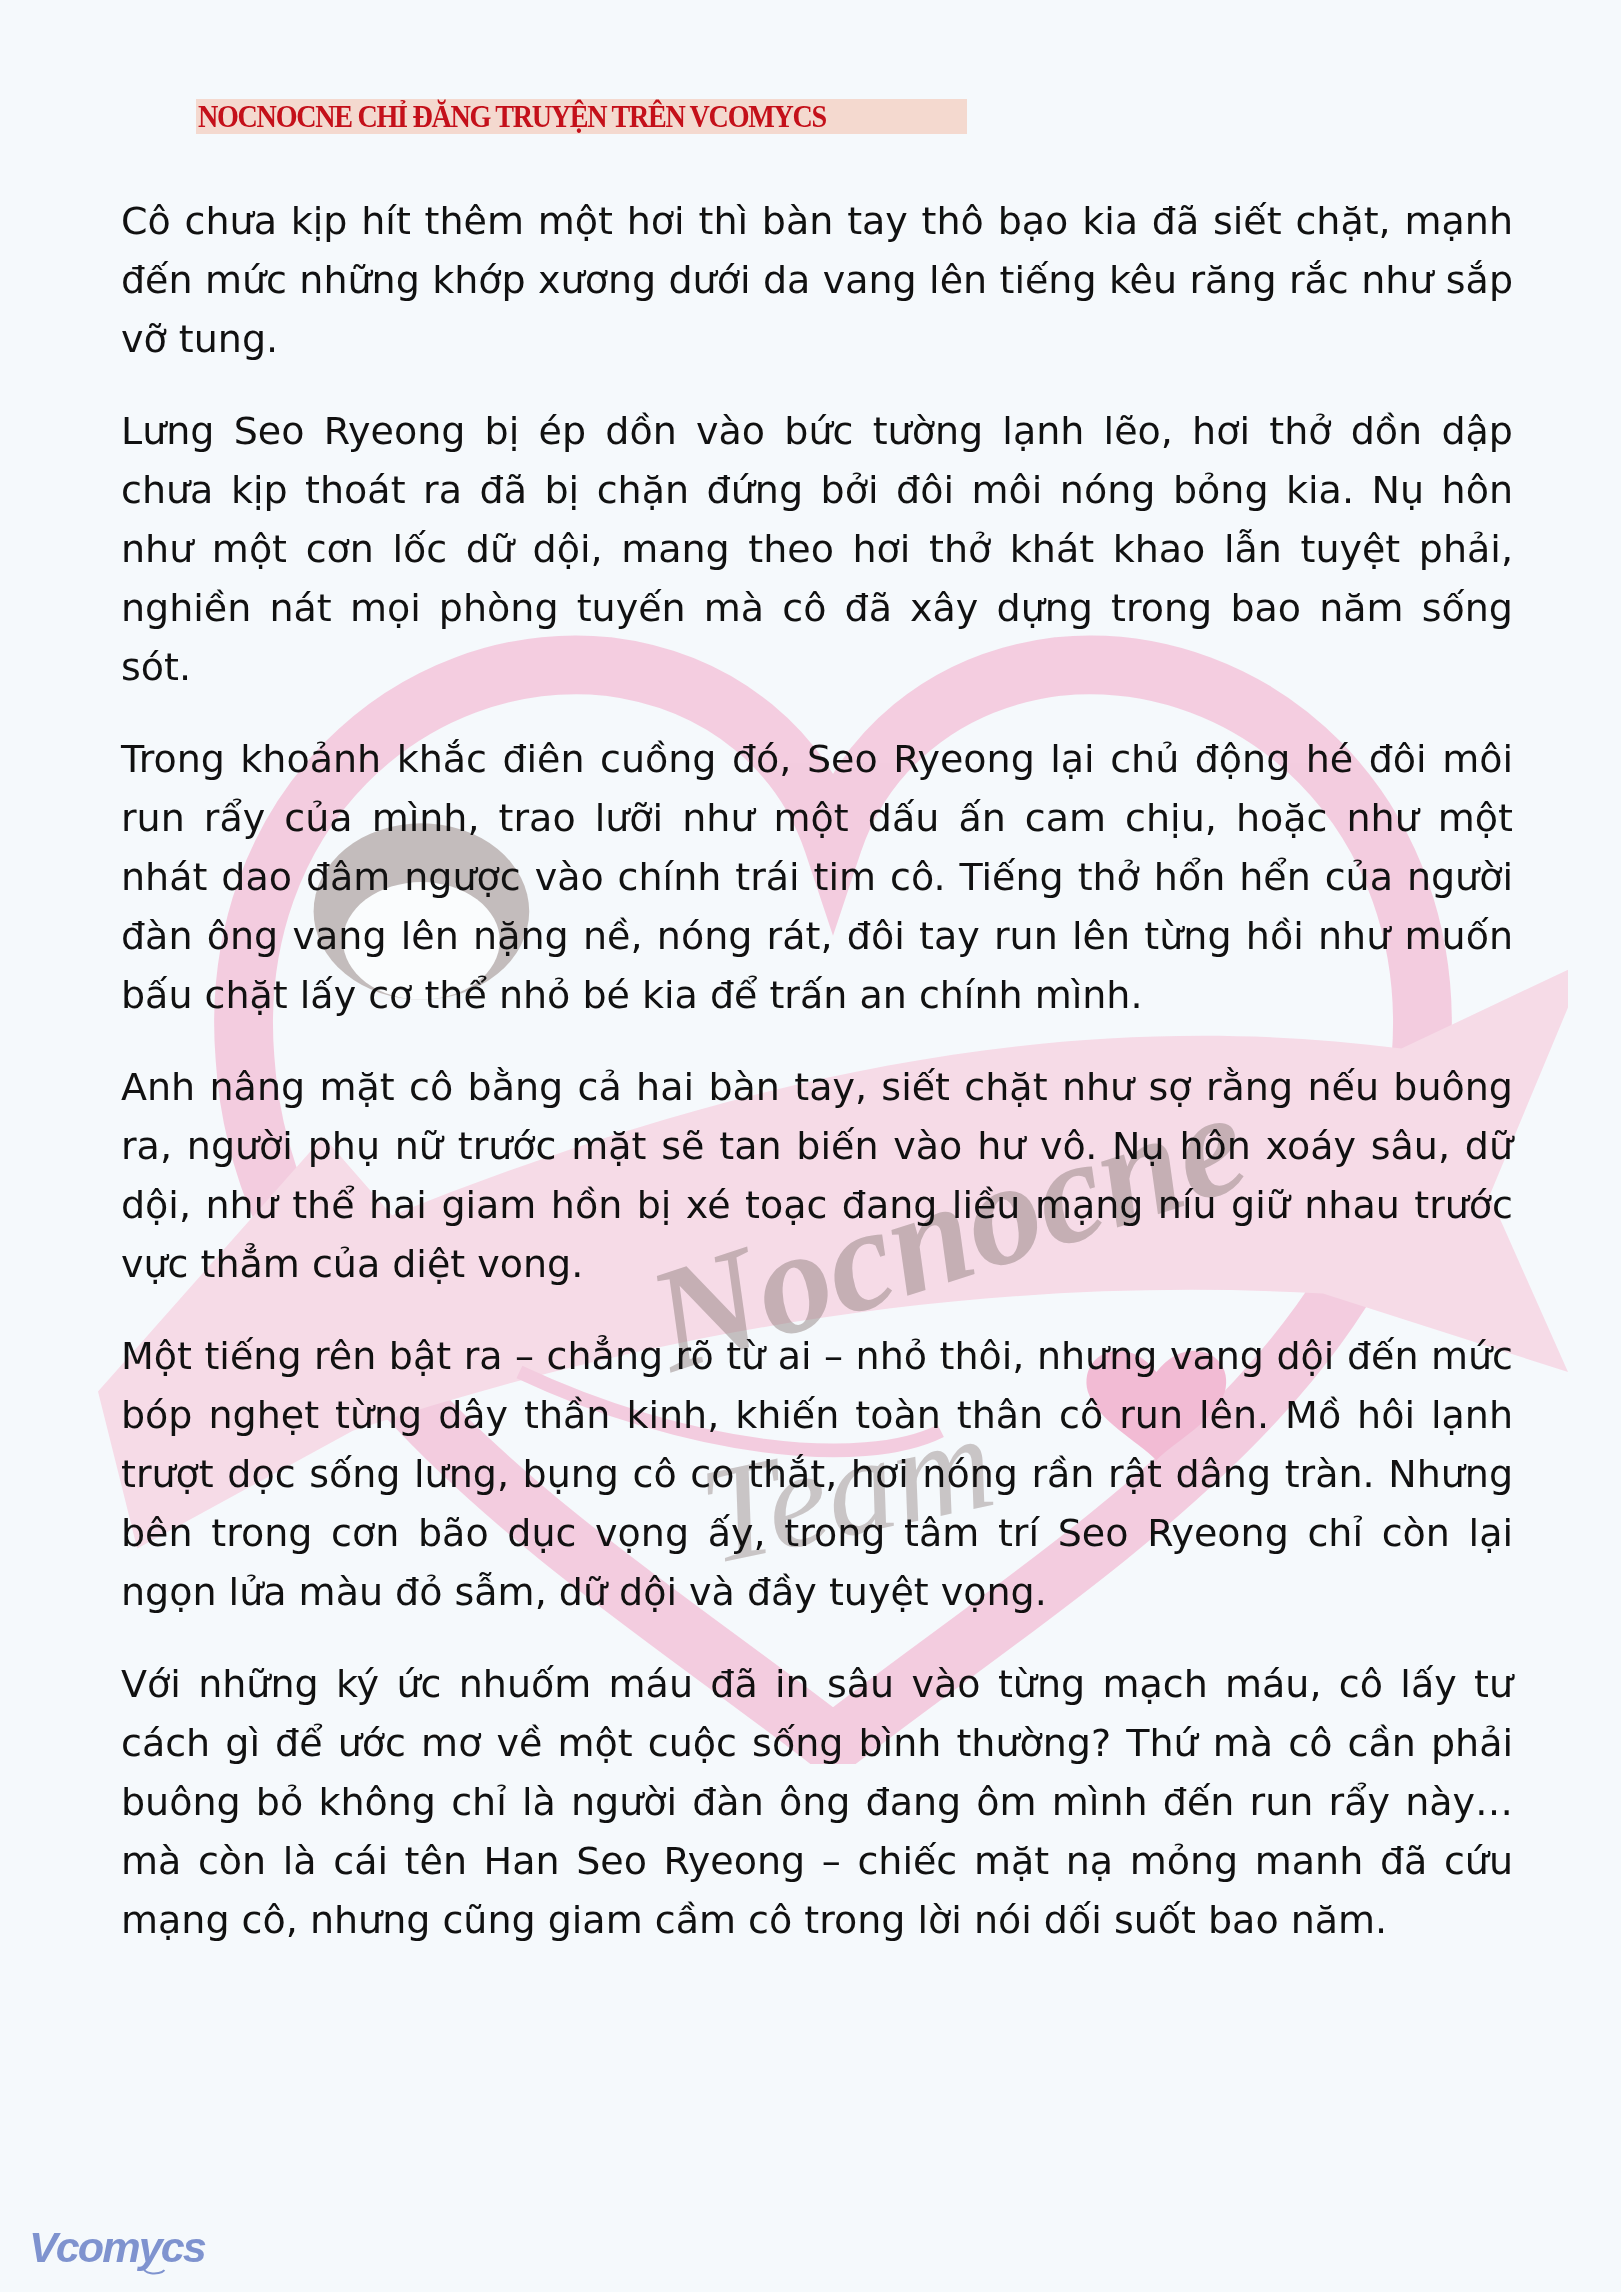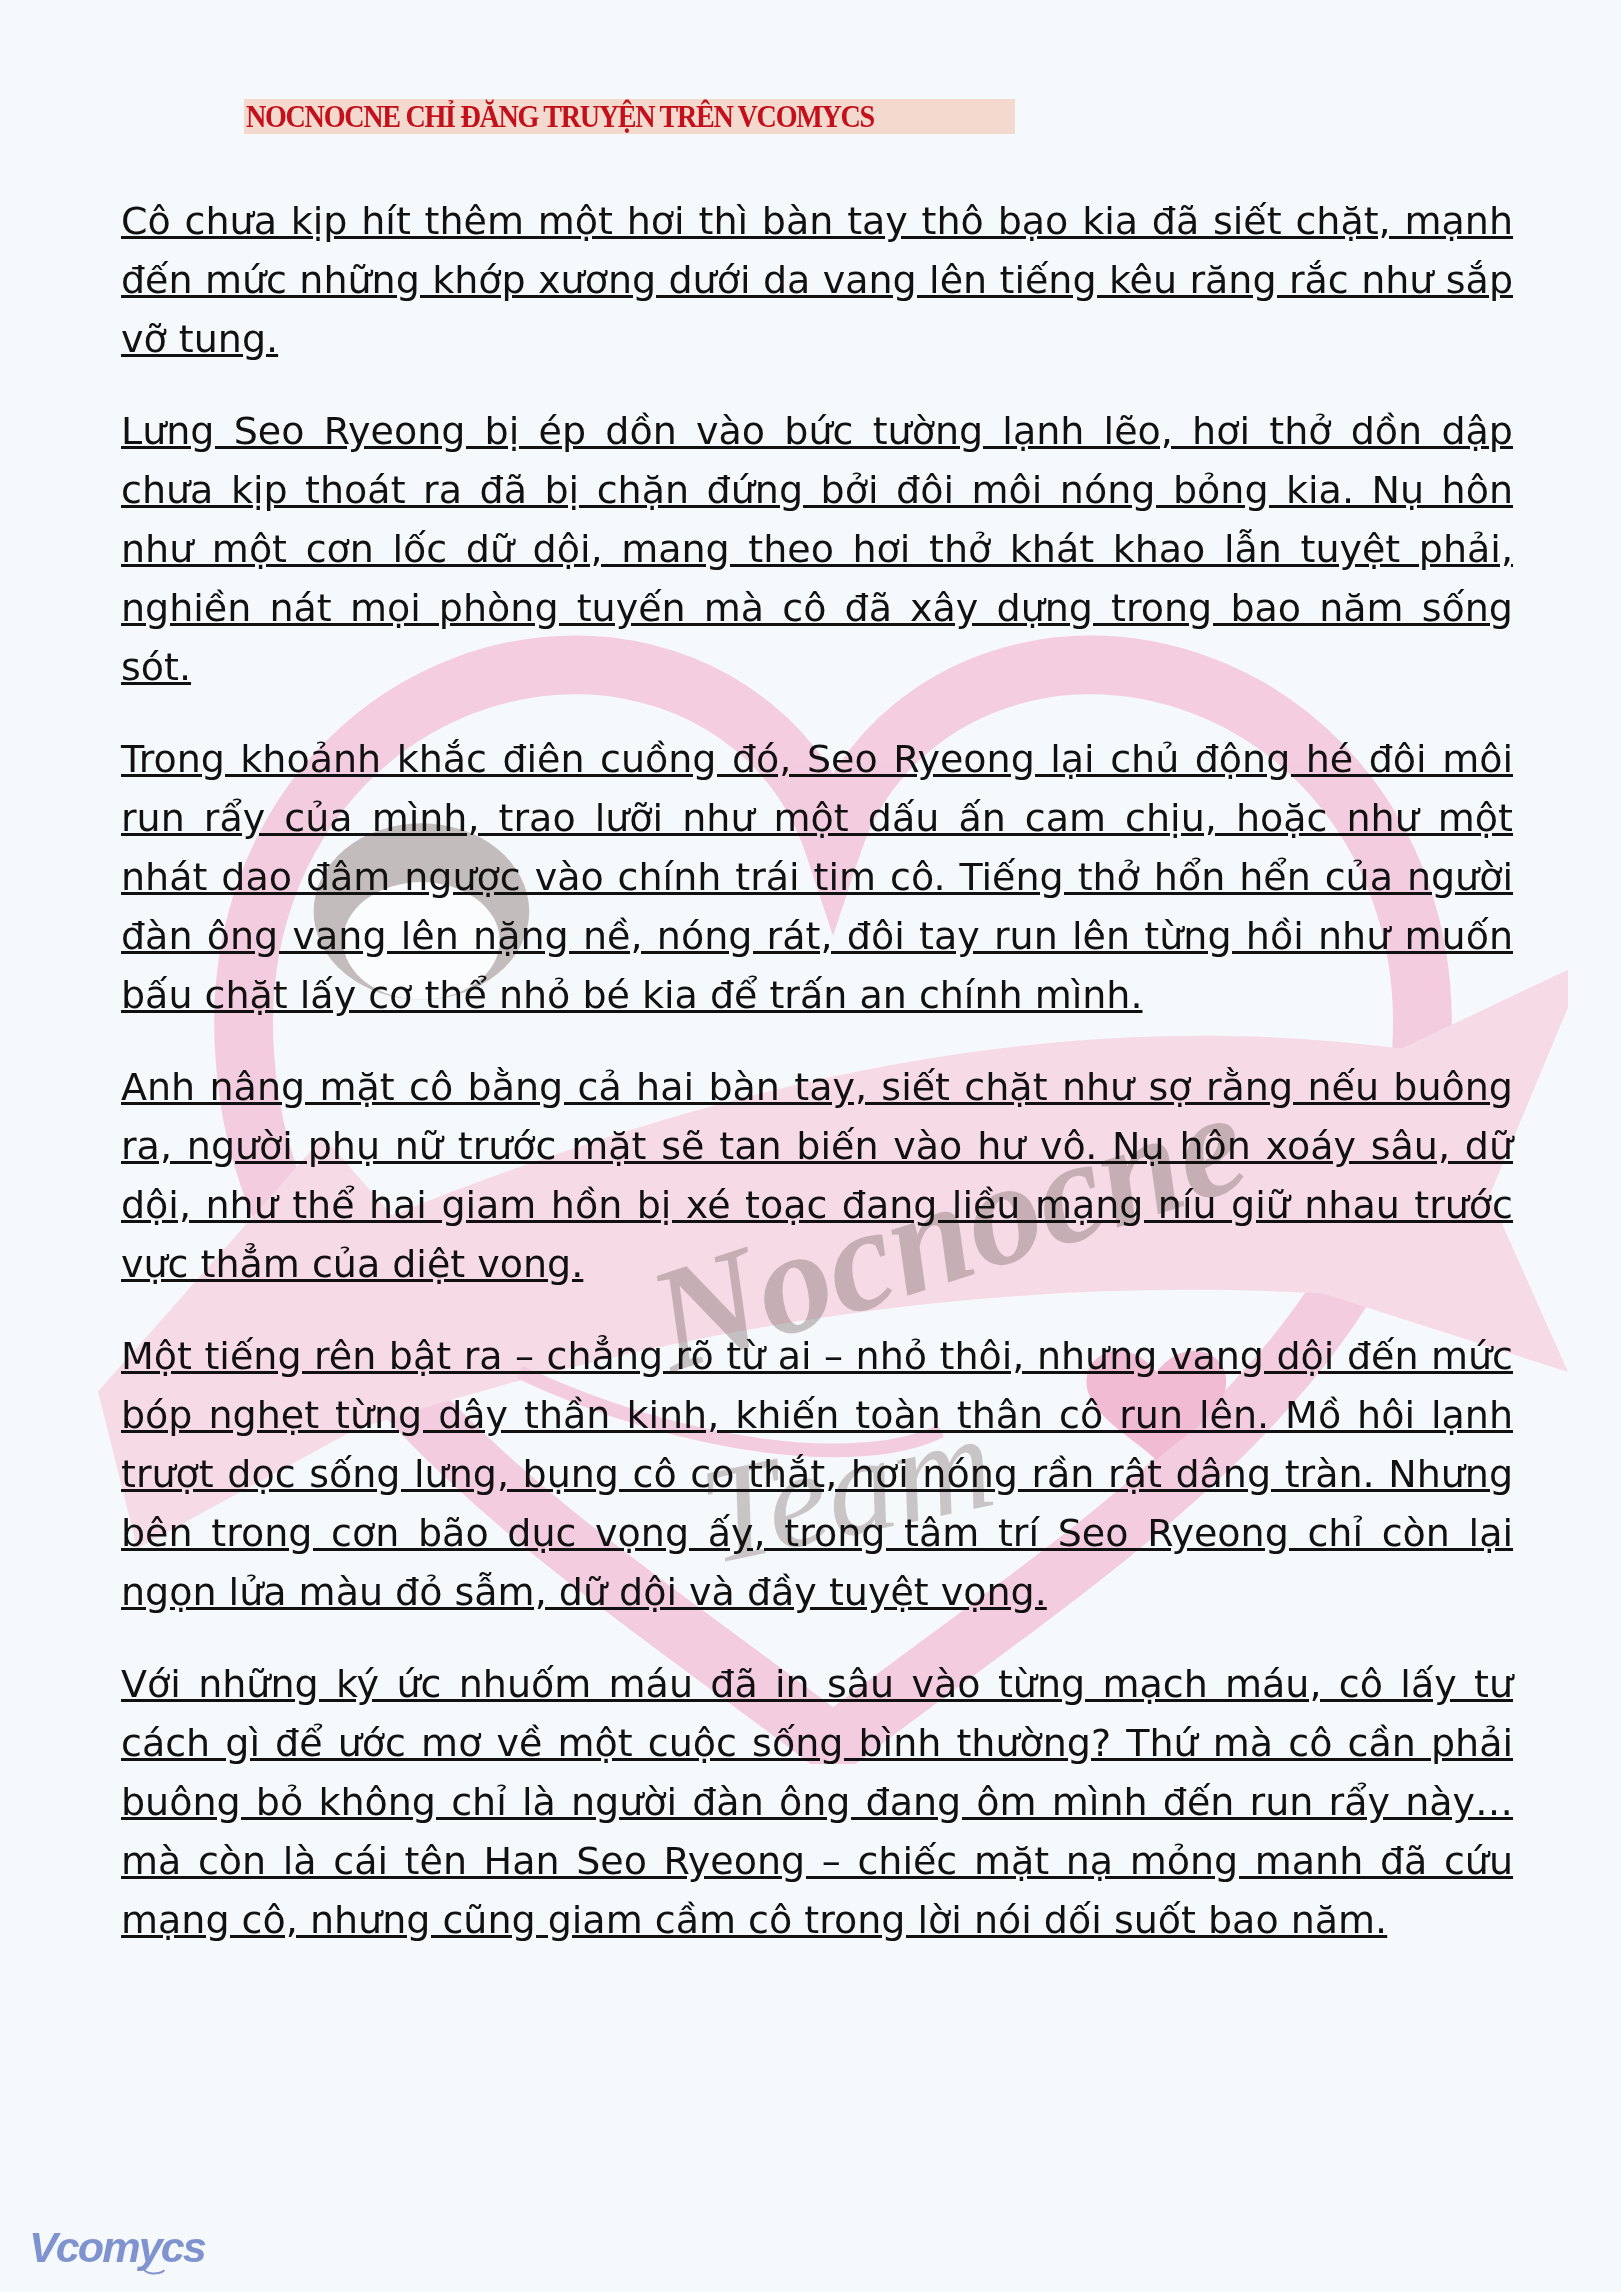--- a/index.html
+++ b/index.html
@@ -5,30 +5,30 @@
   html, body { margin:0; padding:0; }
   body {
     width:1621px; height:2293px; position:relative; overflow:hidden;
     background:#f5f9fc;
     font-family:"DejaVu Sans", sans-serif;
   }
   .page { position:absolute; inset:0; }
   .watermark { position:absolute; left:98px; top:588px; width:1470px; height:1176px; pointer-events:none; }
   .header-band {
     position:absolute; left:196px; top:99px; width:769px; height:35px;
-    background:#f4d9cf; display:flex; align-items:center; padding-left:2px;margin-left:48px;
+    background:#f4d9cf; display:flex; align-items:center; padding-left:2px;
   }
   .header-text {
     font-family:"Liberation Serif", serif; font-weight:bold; color:#c4101a;
     font-size:32px; letter-spacing:-1.5px; white-space:nowrap;
     transform:scaleX(0.88); transform-origin:left center;
   }
   .content {
     position:absolute; left:121px; top:192px; width:1392px;
-    color:#111; font-size:38px; line-height:59px; font-weight:500;text-decoration:underline;
+    color:#111; font-size:38px; line-height:59px; font-weight:500;
   }
   .para { margin:0 0 33px 0; text-align:justify; text-align-last:left; }
   .logo { position:absolute; left:27.4px; top:2217px; width:216px; height:59px; }
 </style>
 </head>
 <body>
 
 <div class="page">
 
   <svg class="watermark" viewBox="0 0 1500 1200">

